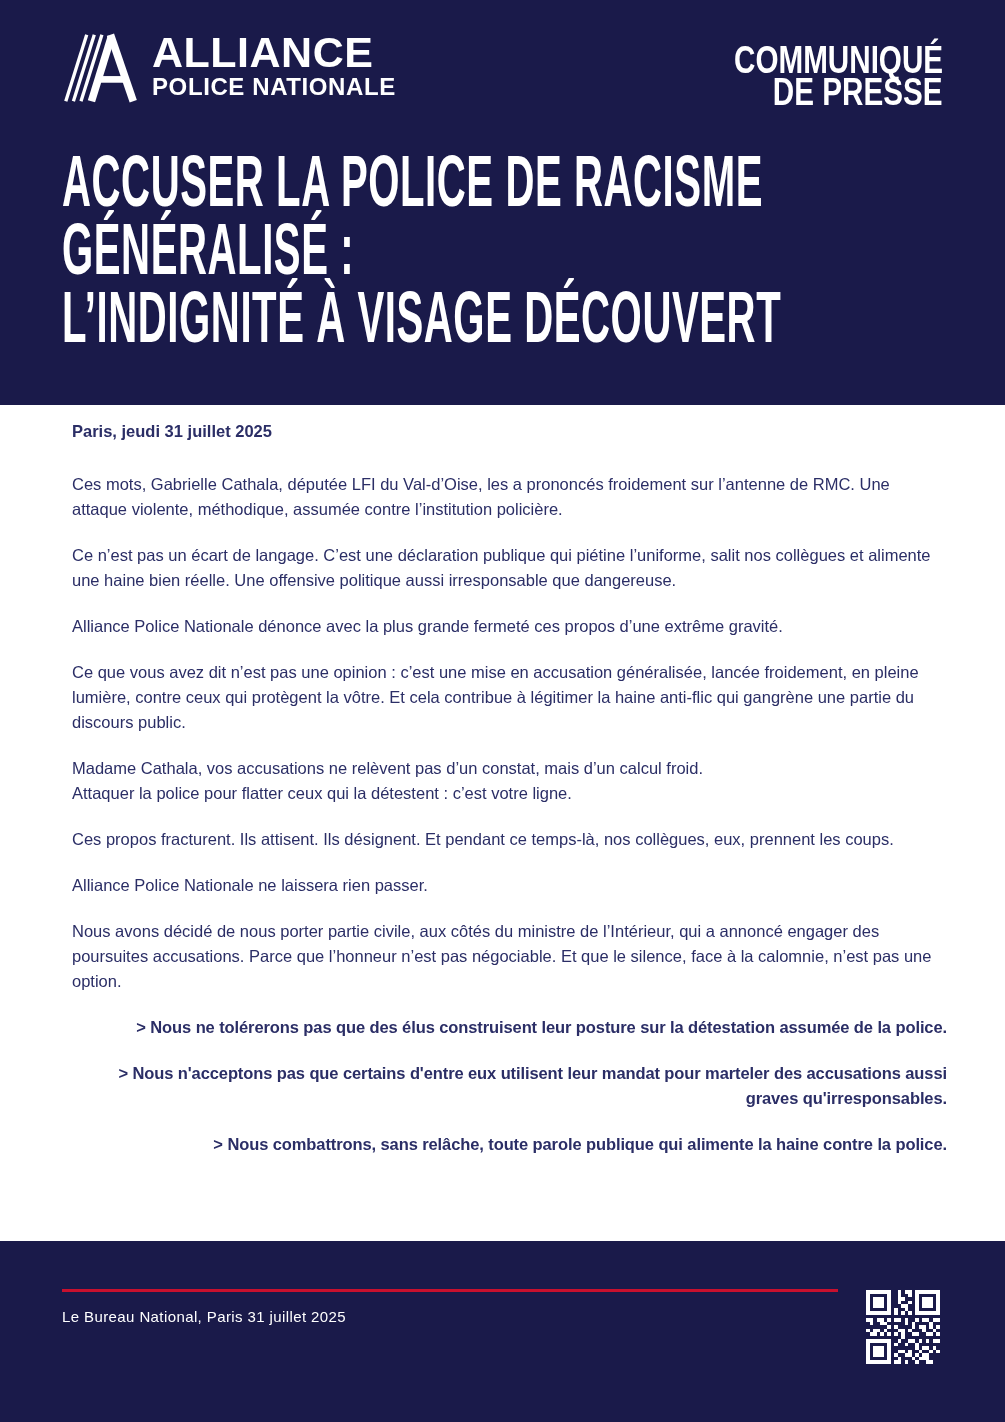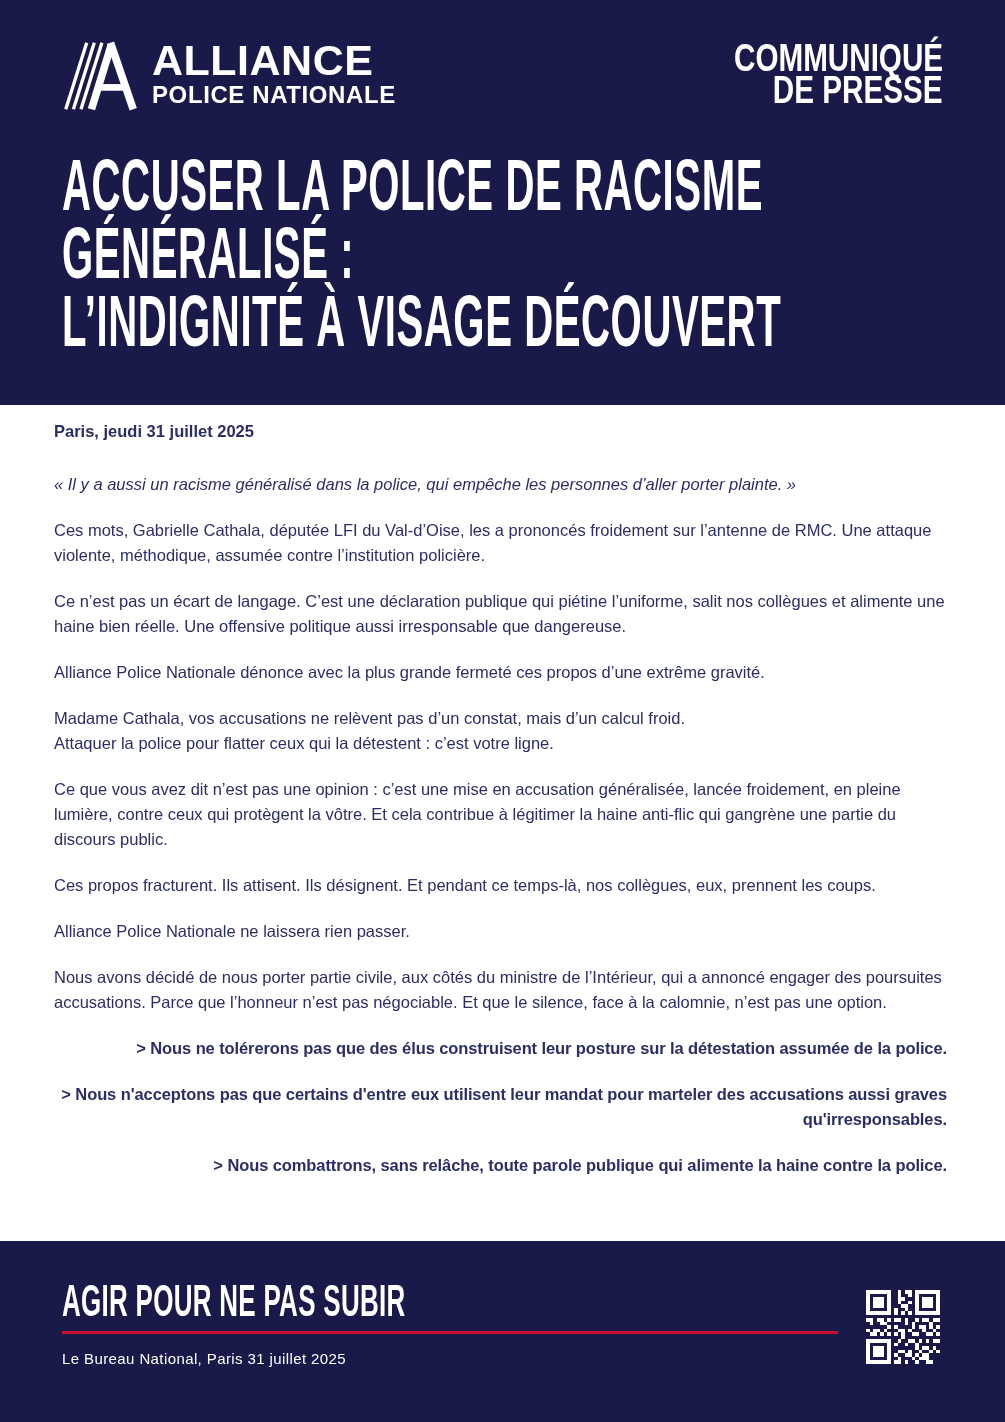--- a/index.html
+++ b/index.html
@@ -3,44 +3,44 @@
 <meta charset="utf-8">
 <style>
   html,body{margin:0;padding:0;background:#ffffff;}
   .page{
     position:relative;width:1005px;height:1422px;overflow:hidden;
     font-family:"Liberation Sans",sans-serif;background:#ffffff;
   }
   
   .masthead{
     position:absolute;top:0;left:0;width:1005px;height:405px;
-    background:#1a1a4a;box-sizing:border-box;padding:40px 62px 0 62px;
+    background:#1a1a4a;box-sizing:border-box;padding:32px 62px 0 62px;
   }
   .masthead-top{display:flex;justify-content:space-between;align-items:flex-start;}
   .logo{display:flex;align-items:flex-start;gap:14px;}
   .logo-mark svg{width:76px;height:72px;display:block;}
   .logo-text{display:flex;flex-direction:column;}
   .logo-title{color:#fff;font-weight:bold;font-size:43px;line-height:41px;letter-spacing:.5px;}
   .logo-subtitle{color:#fff;font-weight:bold;font-size:24px;line-height:27px;letter-spacing:.6px;}
-  .doc-type{text-align:right;color:#fff;font-weight:bold;margin-top:2px;}
+  .doc-type{text-align:right;color:#fff;font-weight:bold;margin-top:12px;}
   .doc-type .dt-line{display:block;height:32px;}
   .doc-type .dt-line span{
     display:inline-block;font-size:38px;line-height:32px;white-space:nowrap;
     transform:scaleX(.78);transform-origin:100% 50%;
   }
   .headline{margin:40px 0 0 0;padding:0;}
   .hl-line{display:block;height:68px;}
   .hl-line span{
     display:inline-block;color:#fff;font-weight:bold;font-size:73px;line-height:66px;
     white-space:nowrap;transform:scaleX(.55);transform-origin:0 50%;letter-spacing:1px;
   }
   
   .doc-body{
     position:absolute;top:405px;left:0;width:1005px;height:836px;background:#fff;
-    box-sizing:border-box;padding:14px 58px 0 54px;overflow:hidden;
+    box-sizing:border-box;padding:14px 58px 0 72px;overflow:hidden;
     color:#2b2e66;font-size:16.5px;line-height:25px;
   }
   .doc-body p{margin:0 0 21px 0;}
   .dateline{font-weight:bold;margin-bottom:28px !important;}
   .quote{font-style:italic;}
   .bold-par{font-weight:normal;}
   .bullet{font-weight:bold;letter-spacing:-0.1px;text-align:right;}
   
   .doc-footer{
     position:absolute;bottom:0;left:0;width:1005px;height:181px;background:#1a1a4a;
@@ -86,38 +86,34 @@
     </div>
     <h1 class="headline">
       <span class="hl-line"><span>ACCUSER LA POLICE DE RACISME</span></span>
       <span class="hl-line"><span>GÉNÉRALISÉ :</span></span>
       <span class="hl-line"><span>L’INDIGNITÉ À VISAGE DÉCOUVERT</span></span>
     </h1>
   </header>
 
   <main class="doc-body">
     <p class="dateline">Paris, jeudi 31 juillet 2025</p>
-    <p class="quote">« Il y a aussi un racisme généralisé dans la police, qui empêche les personnes d’aller porter plainte. »</p>
     <p>Ces mots, Gabrielle Cathala, députée LFI du Val-d’Oise, les a prononcés froidement sur l’antenne de RMC. Une attaque violente, méthodique, assumée contre l’institution policière.</p>
     <p>Ce n’est pas un écart de langage. C’est une déclaration publique qui piétine l’uniforme, salit nos collègues et alimente une haine bien réelle. Une offensive politique aussi irresponsable que dangereuse.</p>
     <p class="bold-par">Alliance Police Nationale dénonce avec la plus grande fermeté ces propos d’une extrême gravité.</p>
+    <p>Ce que vous avez dit n’est pas une opinion : c’est une mise en accusation généralisée, lancée froidement, en pleine lumière, contre ceux qui protègent la vôtre. Et cela contribue à légitimer la haine anti-flic qui gangrène une partie du discours public.</p>
     <p><span>Madame Cathala, vos accusations ne relèvent pas d’un constat, mais d’un calcul froid.</span><br><span>Attaquer la police pour flatter ceux qui la détestent : c’est votre ligne.</span></p>
-    <p>Ce que vous avez dit n’est pas une opinion : c’est une mise en accusation généralisée, lancée froidement, en pleine lumière, contre ceux qui protègent la vôtre. Et cela contribue à légitimer la haine anti-flic qui gangrène une partie du discours public.</p>
     <p>Ces propos fracturent. Ils attisent. Ils désignent. Et pendant ce temps-là, nos collègues, eux, prennent les coups.</p>
     <p class="bold-par">Alliance Police Nationale ne laissera rien passer.</p>
     <p>Nous avons décidé de nous porter partie civile, aux côtés du ministre de l’Intérieur, qui a annoncé engager des poursuites accusations. Parce que l’honneur n’est pas négociable. Et que le silence, face à la calomnie, n’est pas une option.</p>
     <p class="bullet">&gt; Nous ne tolérerons pas que des élus construisent leur posture sur la détestation assumée de la police.</p>
     <p class="bullet">&gt; Nous n'acceptons pas que certains d'entre eux utilisent leur mandat pour marteler des accusations aussi graves qu'irresponsables.</p>
     <p class="bullet">&gt; Nous combattrons, sans relâche, toute parole publique qui alimente la haine contre la police.</p>
   </main>
 
   <footer class="doc-footer">
-    <div class="slogan">
-      <span>AGIR POUR NE PAS SUBIR</span>
-    </div>
     <div class="red-rule"></div>
     <div class="byline">Le Bureau National, Paris 31 juillet 2025</div>
     <span class="qr">
       <svg viewBox="0 0 21 21" xmlns="http://www.w3.org/2000/svg">
         <g fill="#ffffff">
 
           <path d="M0 0h7v7h-7z M1 1v5h5v-5z" fill-rule="evenodd"></path>
           <rect x="2" y="2" width="3" height="3"></rect>
 
           <path d="M14 0h7v7h-7z M15 1v5h5v-5z" fill-rule="evenodd"></path>

